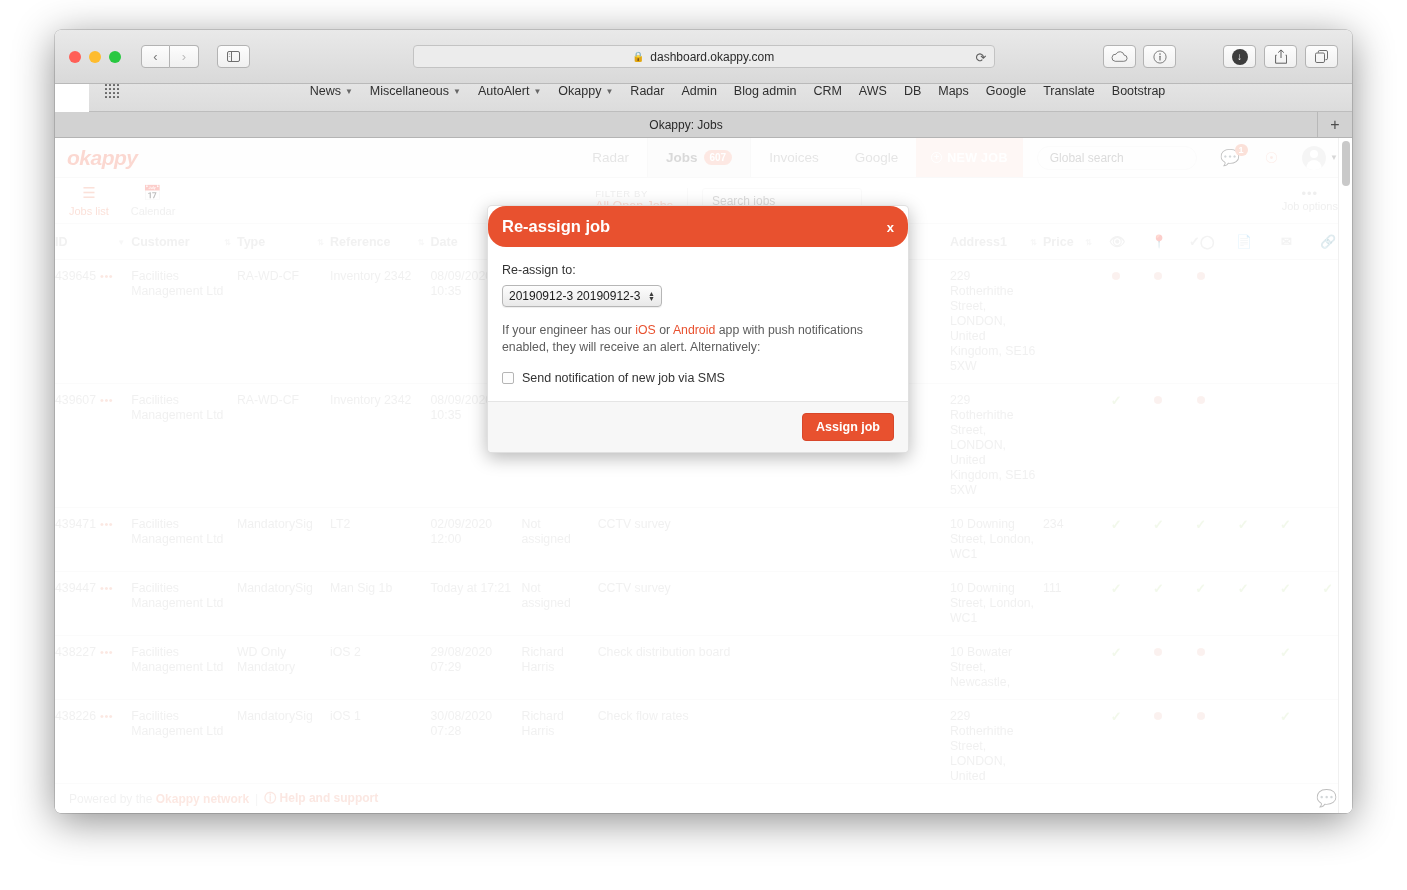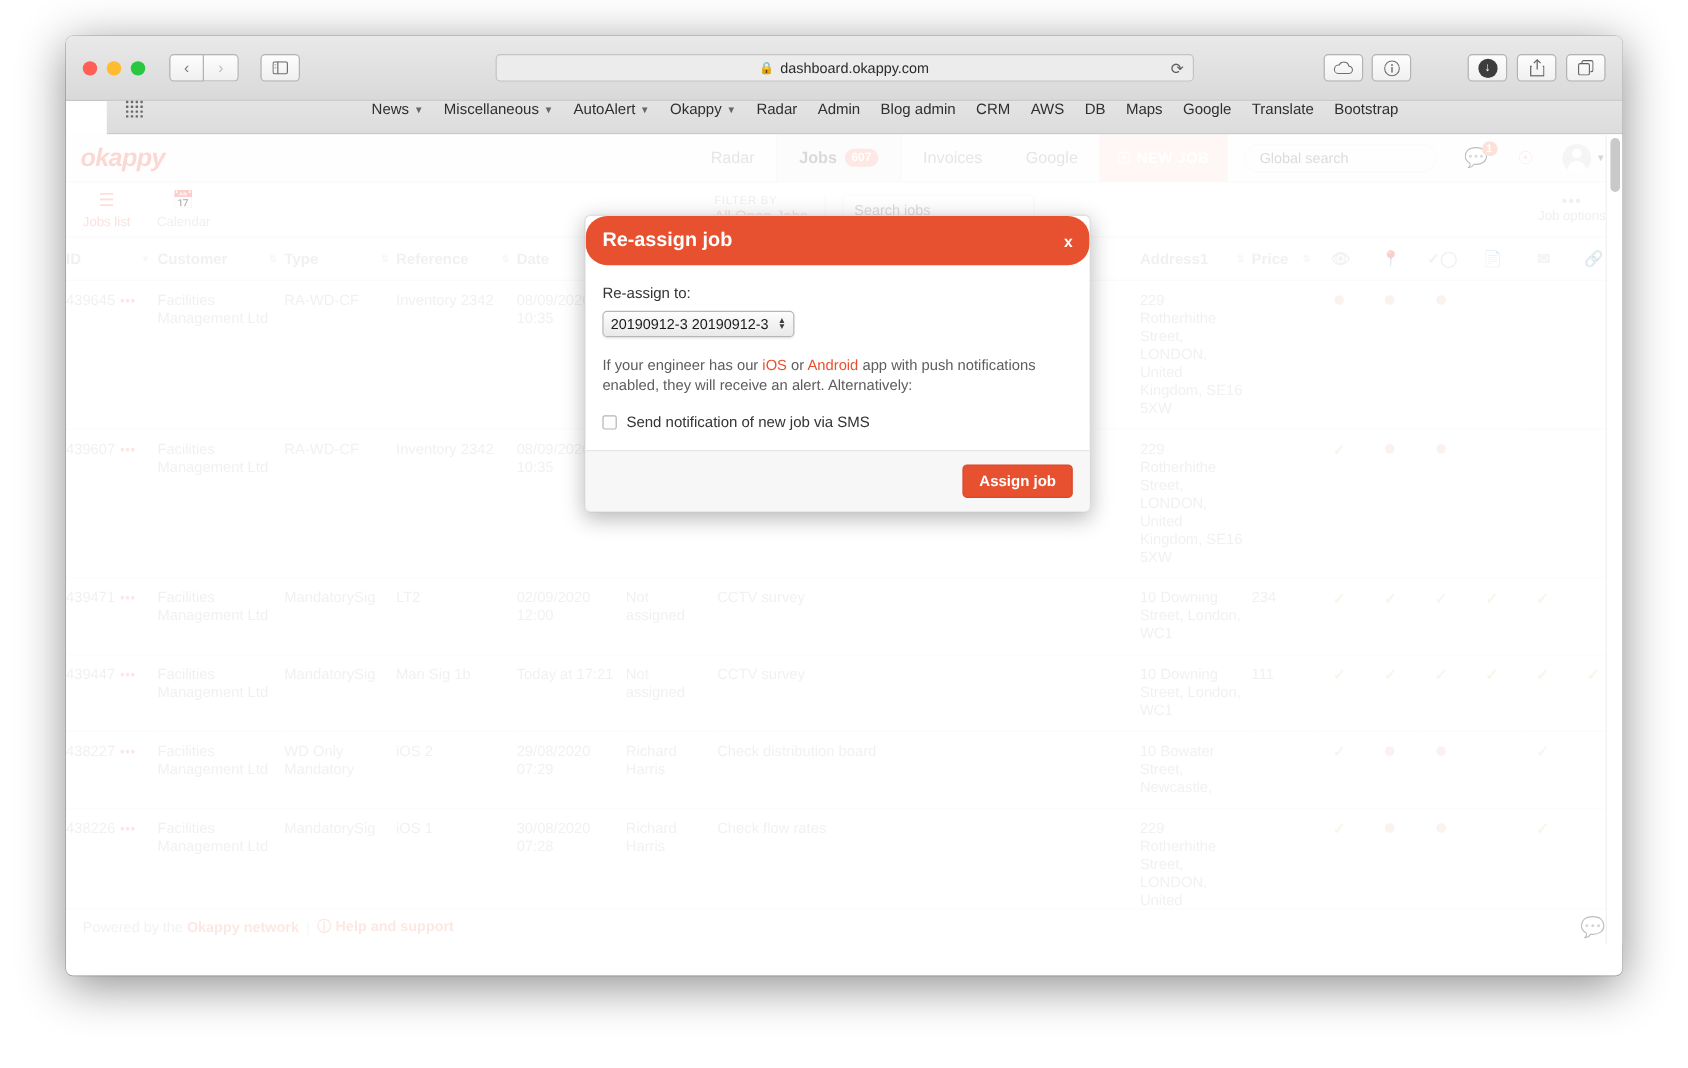--- a/index.html
+++ b/index.html
@@ -503,20 +503,26 @@
       <span class="bm-item">CRM</span>
       <span class="bm-item">AWS</span>
       <span class="bm-item">DB</span>
       <span class="bm-item">Maps</span>
       <span class="bm-item">Google</span>
       <span class="bm-item">Translate</span>
       <span class="bm-item">Bootstrap</span>
     </div>
   </div>
 
+  <div class="sf-tabbar">
+    <div class="sf-tab">
+      <span>Okappy: Jobs</span>
+    </div>
+    <div class="tab-newbtn">+</div>
+  </div>
 
   <div id="viewport">
 
     <div id="page">
 
       <div class="app-nav">
         <div class="logo">
           <span>okappy</span>
         </div>
 

